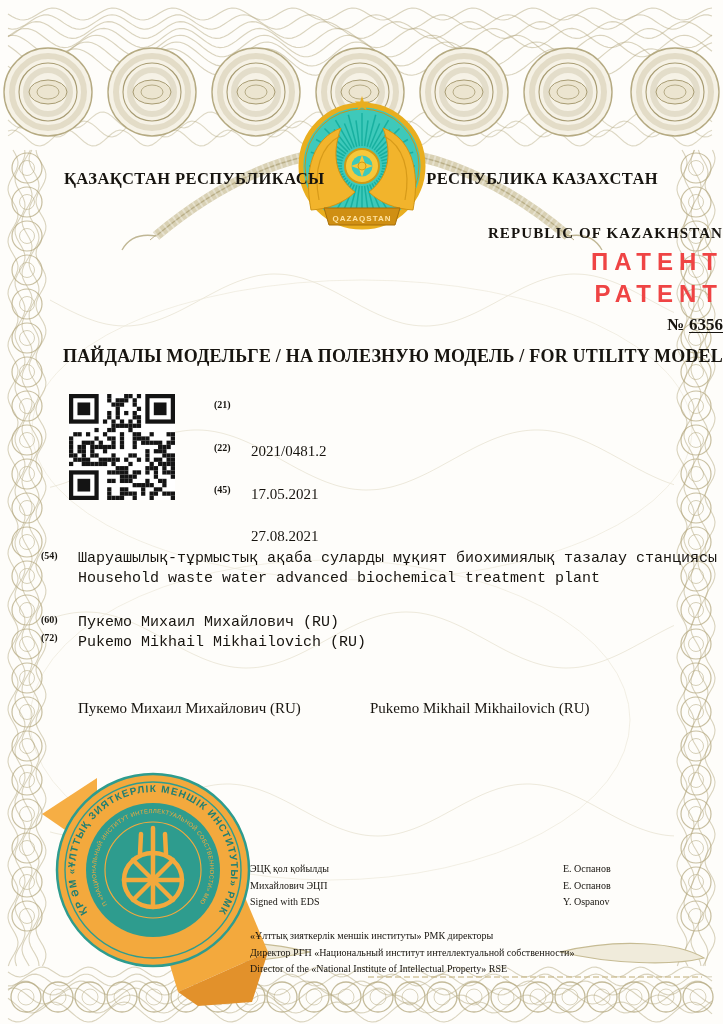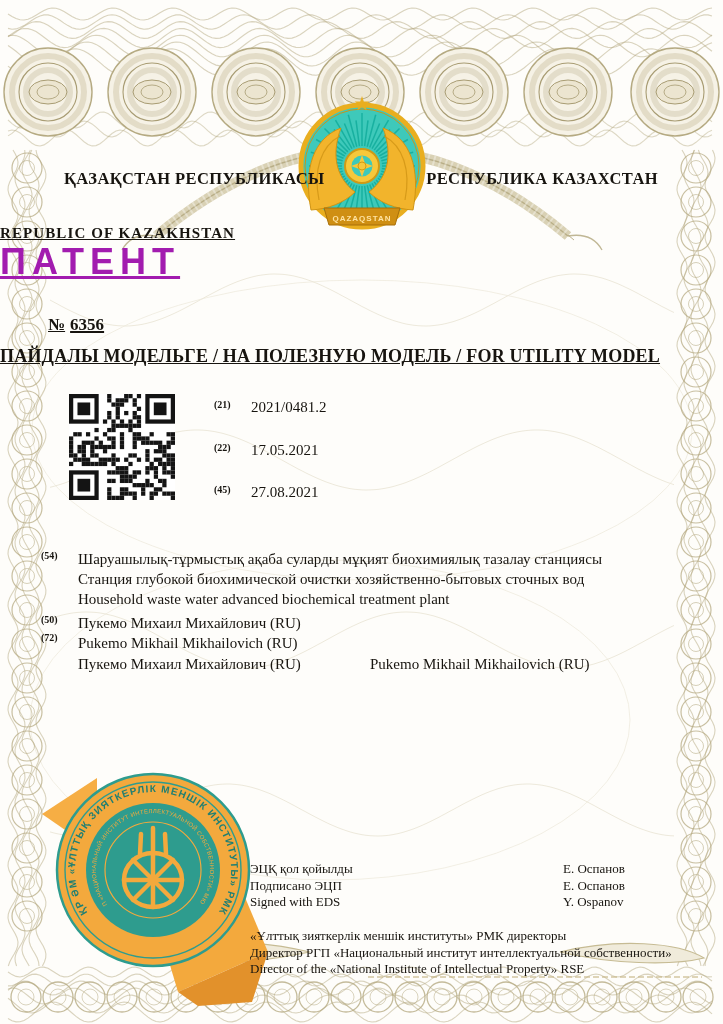--- a/index.html
+++ b/index.html
@@ -1,32 +1,32 @@
 <!DOCTYPE html>
 <html><head>
 <meta charset="utf-8">
 <style>
   html,body{margin:0;padding:0;background:#ffffff;}
   .page{width:723px;height:1024px;position:relative;background:#fefdfa;overflow:hidden;
         font-family:"Liberation Serif","DejaVu Serif",serif;color:#17140f;}
   .abs{position:absolute;}
   svg.layer{position:absolute;}
-  .center{left:0;right:0;text-align:left;text-decoration:underline;}
+  .center{left:0;right:0;text-align:right;}
   .country{font-size:16.5px;font-weight:bold;letter-spacing:.4px;white-space:nowrap;}
   .re-en{font-size:15px;font-weight:bold;letter-spacing:1.1px;}
-  .patent-word{font-family:"Liberation Sans","DejaVu Sans",sans-serif;font-size:36px;line-height:31px;
-               font-weight:bold;letter-spacing:6px;color:#a21caf;}
+  .patent-word{font-family:"Liberation Sans","DejaVu Sans",sans-serif;font-size:24px;line-height:31px;
+               font-weight:bold;letter-spacing:6px;color:#ef4444;}
   .number{font-size:17px;font-weight:bold;margin-left:48px;}
   .number .num{text-decoration:underline;text-underline-offset:2px;margin-left:5px;}
   .doctype{font-size:18px;font-weight:bold;letter-spacing:.2px;}
   .fcode{font-size:10px;font-weight:bold;}
-  .fval{font-size:15px;}
+  .fval{font-size:15px;margin-top:44px;}
   .body-lines{font-size:15px;line-height:20px;}
-  .body-lines div{white-space:nowrap;}
-  .sig{font-size:13px;line-height:16.5px;}
+  .body-lines div{white-space:nowrap;font-family:Liberation Mono, monospace;}
+  .sig{font-size:10px;line-height:16.5px;}
   .sig div{white-space:nowrap;}
 </style>
 </head>
 <body>
 
 <div class="page">
 
   <svg id="deco" class="layer" style="left:0;top:0" width="723" height="1024">
       <path d="M50 300.0L54 302.2L58 304.3L62 306.5L66 308.6L70 310.6L74 312.5L78 314.4L82 316.1L86 317.8L90 319.3L94 320.7L98 322.0L102 323.0L106 324.0L110 324.7L114 325.3L118 325.7L122 325.9L126 326.0L130 325.9L134 325.5L138 325.0L142 324.4L146 323.5L150 322.5L154 321.4L158 320.0L162 318.6L166 317.0L170 315.3L174 313.5L178 311.6L182 309.6L186 307.5L190 305.4L194 303.3L198 301.1L202 298.9L206 296.7L210 294.6L214 292.5L218 290.4L222 288.4L226 286.5L230 284.7L234 283.0L238 281.4L242 280.0L246 278.7L250 277.5L254 276.5L258 275.6L262 275.0L266 274.5L270 274.1L274 274.0L278 274.1L282 274.3L286 274.7L290 275.3L294 276.0L298 277.0L302 278.0L306 279.3L310 280.7L314 282.2L318 283.8L322 285.6L326 287.5L330 289.4L334 291.4L338 293.5L342 295.7L346 297.8L350 300.0L354 302.2L358 304.3L362 306.5L366 308.5L370 310.6L374 312.5L378 314.4L382 316.1L386 317.8L390 319.3L394 320.7L398 321.9L402 323.0L406 324.0L410 324.7L414 325.3L418 325.7L422 325.9L426 326.0L430 325.9L434 325.5L438 325.0L442 324.4L446 323.5L450 322.5L454 321.4L458 320.0L462 318.6L466 317.0L470 315.3L474 313.5L478 311.6L482 309.6L486 307.5L490 305.4L494 303.3L498 301.1L502 298.9L506 296.7L510 294.6L514 292.5L518 290.4L522 288.4L526 286.5L530 284.7L534 283.0L538 281.4L542 280.0L546 278.7L550 277.5L554 276.5L558 275.6L562 275.0L566 274.5L570 274.1L574 274.0L578 274.1L582 274.3L586 274.7L590 275.3L594 276.0L598 277.0L602 278.0L606 279.3L610 280.7L614 282.2L618 283.8L622 285.6L626 287.5L630 289.4L634 291.4L638 293.5L642 295.7L646 297.8L650 300.0L654 302.2L658 304.3L662 306.5L666 308.5L670 310.6L674 312.5" fill="none" stroke="#e9e4d3" stroke-width="1" opacity="0.8"></path>
       <path d="M50 487.3L54 486.3L58 485.1L62 483.9L66 482.5L70 480.9L74 479.3L78 477.5L82 475.7L86 473.8L90 471.7L94 469.7L98 467.6L102 465.4L106 463.2L110 461.0L114 458.8L118 456.6L122 454.4L126 452.2L130 450.1L134 448.0L138 446.0L142 444.1L146 442.3L150 440.5L154 438.9L158 437.4L162 436.0L166 434.7L170 433.6L174 432.6L178 431.8L182 431.1L186 430.6L190 430.2L194 430.0L198 430.0L202 430.1L206 430.4L210 430.9L214 431.5L218 432.3L222 433.2L226 434.3L230 435.5L234 436.8L238 438.3L242 439.9L246 441.6L250 443.4L254 445.3L258 447.2L262 449.3L266 451.4L270 453.5L274 455.7L278 457.9L282 460.1L286 462.3L290 464.5L294 466.7L298 468.9L302 470.9L306 473.0L310 474.9L314 476.8L318 478.6L322 480.3L326 481.9L330 483.3L334 484.7L338 485.9L342 486.9L346 487.8L350 488.6L354 489.2L358 489.6L362 489.9L366 490.0L370 489.9L374 489.7L378 489.4L382 488.8L386 488.1L390 487.3L394 486.3L398 485.1L402 483.9L406 482.5L410 480.9L414 479.3L418 477.5L422 475.7L426 473.8L430 471.8L434 469.7L438 467.6L442 465.4L446 463.2L450 461.0L454 458.8L458 456.6L462 454.4L466 452.2L470 450.1L474 448.0L478 446.0L482 444.1L486 442.3L490 440.5L494 438.9L498 437.4L502 436.0L506 434.7L510 433.6L514 432.6L518 431.8L522 431.1L526 430.6L530 430.2L534 430.0L538 430.0L542 430.1L546 430.4L550 430.9L554 431.5L558 432.3L562 433.2L566 434.3L570 435.5L574 436.8L578 438.3L582 439.9L586 441.6L590 443.4L594 445.3L598 447.2L602 449.3L606 451.4L610 453.5L614 455.7L618 457.9L622 460.1L626 462.3L630 464.5L634 466.7L638 468.9L642 470.9L646 473.0L650 474.9L654 476.8L658 478.6L662 480.3L666 481.9L670 483.3L674 484.7" fill="none" stroke="#e9e4d3" stroke-width="1" opacity="0.8"></path>
@@ -332,20 +332,21 @@
     <polygon points="65,4 66.8,9.4 72.4,9.4 67.9,12.8 69.6,18.2 65,14.9 60.4,18.2 62.1,12.8 57.6,9.4 63.2,9.4" fill="#e9ae1f"></polygon>
     <path d="M27 116 L 103 116 L 98 133 L 32 133 Z" fill="#cf8f13" stroke="#a86f08"></path>
     <text x="65" y="128.5" text-anchor="middle" font-family="Liberation Sans, DejaVu Sans, sans-serif" font-size="8" font-weight="bold" fill="#ffe3a1" letter-spacing="1">QAZAQSTAN</text>
   </svg>
 
   <div class="abs country" style="left:64px;top:169px">ҚАЗАҚСТАН РЕСПУБЛИКАСЫ</div>
   <div class="abs country" style="right:65px;top:169px">РЕСПУБЛИКА КАЗАХСТАН</div>
   <div class="abs center re-en" style="top:225px">REPUBLIC OF KAZAKHSTAN</div>
 
   <div class="abs center patent-word" style="top:246px">ПАТЕНТ</div>
+  <div class="abs center patent-word" style="top:278px">PATENT</div>
   <div class="abs center number" style="top:315px">
     <span>№</span><span class="num">6356</span>
   </div>
   <div class="abs center doctype" style="top:346px">ПАЙДАЛЫ МОДЕЛЬГЕ / НА ПОЛЕЗНУЮ МОДЕЛЬ / FOR UTILITY MODEL</div>
 
   <svg id="qr" class="layer" style="left:69px;top:394px" width="106" height="106" viewBox="0 0 25 25">
       <rect x="0" y="0" width="25" height="25" fill="#ffffff"></rect>
       <g fill="#141414">
         <rect x="0" y="0" width="7" height="7"></rect>
         <rect x="1" y="1" width="5" height="5" fill="#fff"></rect>
@@ -565,25 +566,24 @@
   <div class="abs fcode" style="left:214px;top:399px">(21)</div>
   <div class="abs fval" style="left:251px;top:399px">2021/0481.2</div>
   <div class="abs fcode" style="left:214px;top:442px">(22)</div>
   <div class="abs fval" style="left:251px;top:442px">17.05.2021</div>
   <div class="abs fcode" style="left:214px;top:484px">(45)</div>
   <div class="abs fval" style="left:251px;top:484px">27.08.2021</div>
 
   <div class="abs fcode" style="left:41px;top:550px">(54)</div>
   <div class="abs body-lines" style="left:78px;top:549px;width:610px">
     <div>Шаруашылық-тұрмыстық ақаба суларды мұқият биохимиялық тазалау станциясы</div>
-    <div>Станция глубокой биохимической очистки хозяйственно-бытовых сточных вод</div>
     <div>Household waste water advanced biochemical treatment plant</div>
   </div>
 
-  <div class="abs fcode" style="left:41px;top:614px">(50)</div>
+  <div class="abs fcode" style="left:41px;top:614px">(60)</div>
   <div class="abs body-lines" style="left:78px;top:613px">
     <div>Пукемо Михаил Михайлович (RU)</div>
     <div>Pukemo Mikhail Mikhailovich (RU)</div>
   </div>
 
   <div class="abs fcode" style="left:41px;top:632px">(72)</div>
   <div class="abs fval" style="left:78px;top:656px">Пукемо Михаил Михайлович (RU)</div>
   <div class="abs fval" style="left:370px;top:656px">Pukemo Mikhail Mikhailovich (RU)</div>
 
   <svg class="layer" style="left:53px;top:770px" width="200" height="200" viewBox="0 0 200 200">
@@ -608,21 +608,21 @@
       <line x1="80" y1="90" x2="120" y2="130"></line>
       <line x1="120" y1="90" x2="80" y2="130"></line>
       <line x1="88" y1="64" x2="87" y2="84"></line>
       <line x1="100" y1="58" x2="100" y2="84"></line>
       <line x1="112" y1="64" x2="113" y2="84"></line>
     </g>
   </svg>
 
   <div class="abs sig" style="left:250px;top:861px">
     <div>ЭЦҚ қол қойылды</div>
-    <div>Подписано ЭЦП</div>
+    <div>Михайлович ЭЦП</div>
     <div>Signed with EDS</div>
   </div>
   <div class="abs sig" style="left:563px;top:861px">
     <div>Е. Оспанов</div>
     <div>Е. Оспанов</div>
     <div>Y. Ospanov</div>
   </div>
 
   <div class="abs sig" style="left:250px;top:928px">
     <div>«Ұлттық зияткерлік меншік институты» РМК директоры</div>

